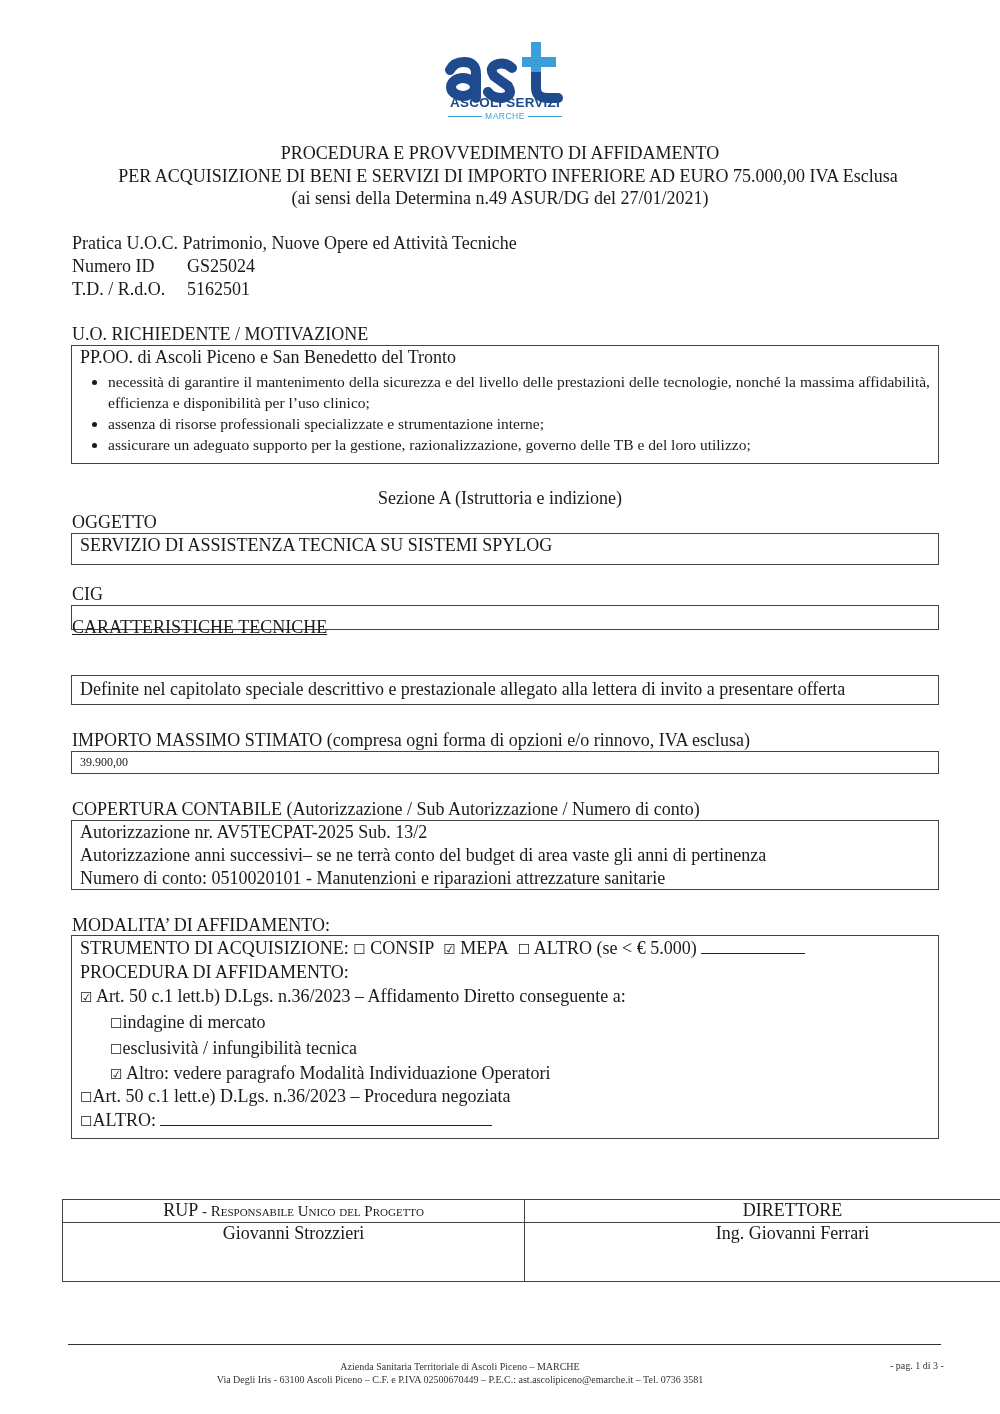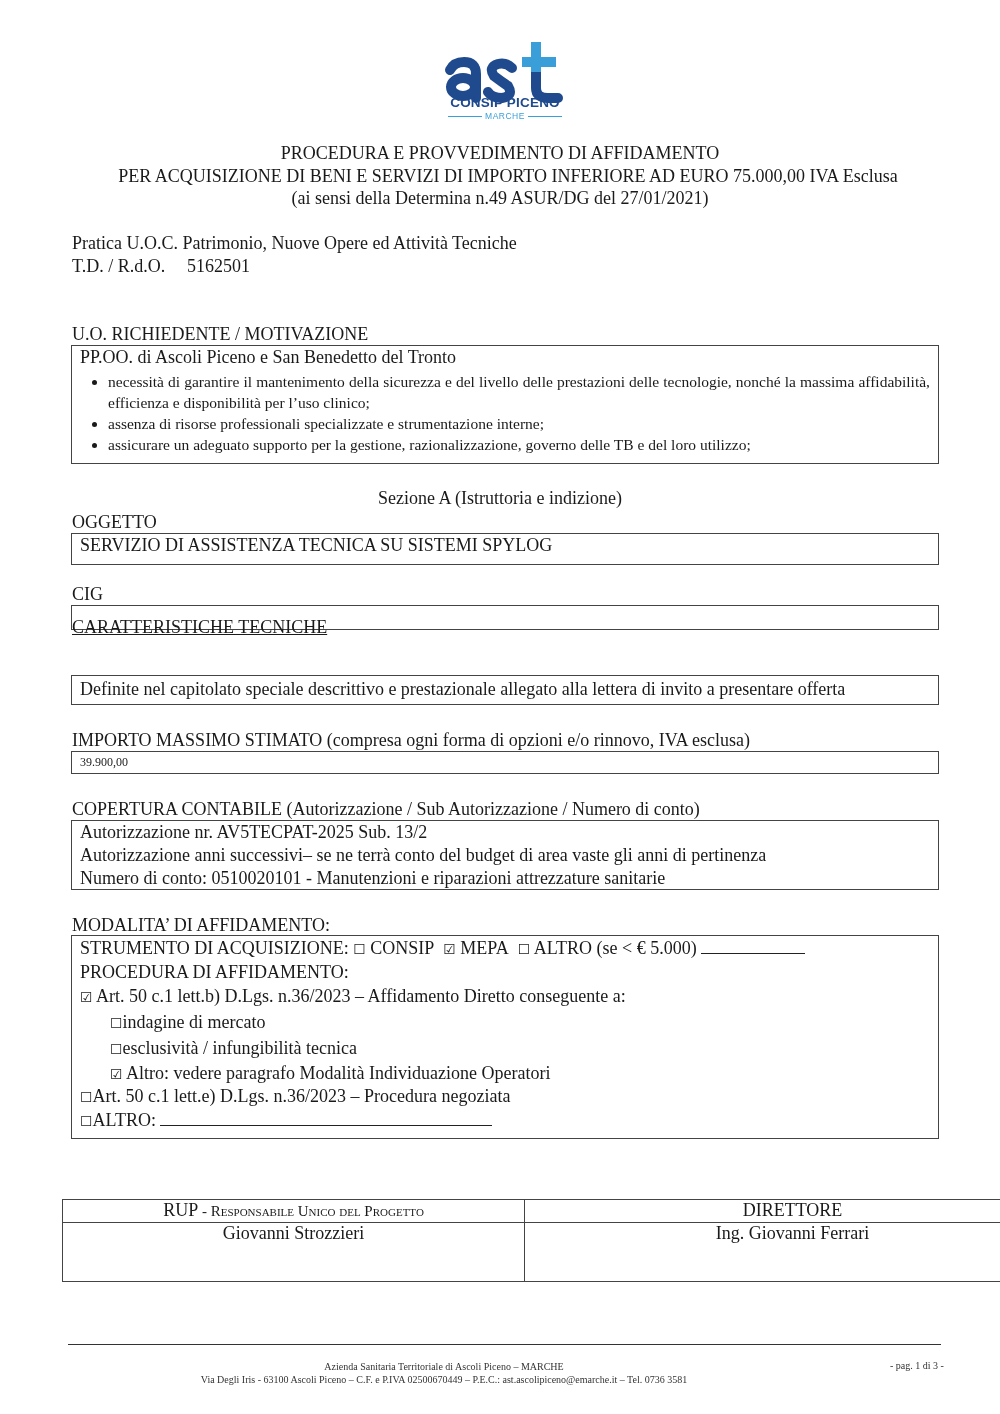--- a/index.html
+++ b/index.html
@@ -25,50 +25,51 @@
   .mot ul { margin:2px 0 0 0; padding:0 0 0 36px; font-size:15.5px; line-height:21px; }
   .mot li { padding-right:8px; text-align:justify; }
   .sez { left:0; width:1000px; top:488px; text-align:center; font-size:18px; }
   .cb { font-family:"DejaVu Sans", sans-serif; font-size:14px; }
   .indent { padding-left:38px !important; }
   .under { display:inline-block; border-bottom:1.5px solid #222; height:14px; vertical-align:baseline; }
   .sig { left:62px; top:1199px; width:999px; border-collapse:collapse; font-size:18px; }
   .sig td { border:1px solid #444; text-align:center; vertical-align:top; padding:0; }
   .sc { font-variant:small-caps; font-size:15px; }
   .foot-line { left:68px; top:1344px; width:873px; height:1px; background:#333; }
-  .foot { left:0; width:888px; text-align:center; font-size:10px; line-height:13px; color:#333; top:1360px; }
+  .foot { left:0; width:888px; text-align:center; font-size:10px; line-height:13px; color:#333; top:1360px;padding-left:16px; }
   .page { left:890px; top:1360px; font-size:10px; color:#333; }
 </style>
 </head>
 <body>
 
 <svg class="abs logo" viewBox="0 0 130 70" width="130" height="70">
   <g fill="none" stroke="#1f4b8e" stroke-width="10" stroke-linecap="round">
 
     <path d="M10 30 Q14 22 24 22 Q36 22 36 34 L36 58"></path>
     <ellipse cx="23" cy="47" rx="12" ry="9"></ellipse>
 
     <path d="M72 28 Q66 22 58 24 Q48 27 54 36 Q62 42 68 46 Q74 56 62 58 Q52 58 48 52"></path>
 
     <path d="M96 18 L96 48 Q96 58 108 58 L118 58"></path>
   </g>
   <g fill="#3a9fd8">
     <rect x="91" y="2" width="10" height="30"></rect>
     <rect x="82" y="17" width="34" height="10"></rect>
   </g>
 </svg>
-<div class="abs logo-sub">CONSIP PICENO</div>
+<div class="abs logo-sub">ASCOLI SERVIZI</div>
 <div class="abs logo-region"><span class="ln"></span><span>MARCHE</span><span class="ln"></span></div>
 
 <div class="abs title t1">PROCEDURA E PROVVEDIMENTO DI AFFIDAMENTO</div>
 <div class="abs title t2">PER ACQUISIZIONE DI BENI E SERVIZI DI IMPORTO INFERIORE AD EURO 75.000,00 IVA Esclusa</div>
 <div class="abs title t3">(ai sensi della Determina n.49 ASUR/DG del 27/01/2021)</div>
 
 <div class="abs info">
   <div>Pratica U.O.C. Patrimonio, Nuove Opere ed Attività Tecniche</div>
+  <div class="row"><span class="k">Numero ID</span><span>GS25024</span></div>
   <div class="row"><span class="k">T.D. / R.d.O.</span><span>5162501</span></div>
 </div>
 
 <div class="abs label" style="top:323px;">U.O. RICHIEDENTE / MOTIVAZIONE</div>
 <div class="abs box mot" style="top:345px;height:119px;">
   <div class="txt">PP.OO. di Ascoli Piceno e San Benedetto del Tronto</div>
   <ul>
     <li>necessità di garantire il mantenimento della sicurezza e del livello delle prestazioni delle tecnologie, nonché la massima affidabilità, efficienza e disponibilità per l’uso clinico;</li>
     <li>assenza di risorse professionali specializzate e strumentazione interne;</li>
     <li>assicurare un adeguato supporto per la gestione, razionalizzazione, governo delle TB e del loro utilizzo;</li>

